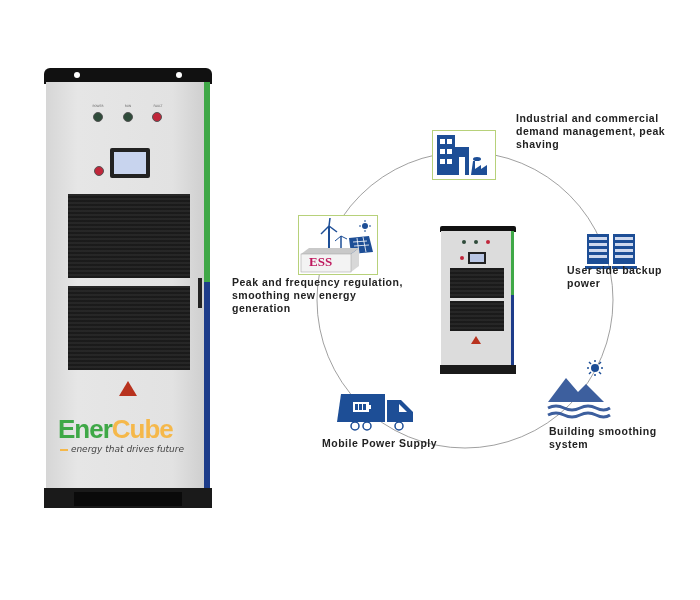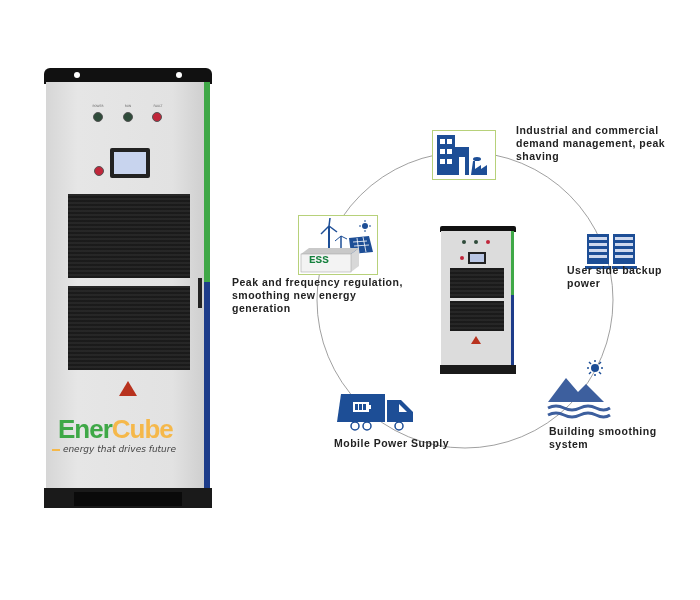--- a/index.html
+++ b/index.html
@@ -53,21 +53,21 @@
 
   <div class="abs grille" style="left:24px;top:126px;width:122px;height:84px"></div>
   <div class="abs grille" style="left:24px;top:218px;width:122px;height:84px"></div>
   <div class="abs handle"></div>
 
   <div class="abs warn" style="left:75px;top:313px"></div>
 
   <div class="abs logo" style="left:14px;top:346px">
     <span style="color:#3fa847">Ener</span><span style="color:#f5b84a">Cube</span>
   </div>
-  <div class="abs tag" style="left:8px;top:376px">
+  <div class="abs tag" style="left:16px;top:376px">
     <span style="display:inline-block;width:8px;height:2px;background:#f5b84a;vertical-align:middle"></span>
     <span>energy that drives future</span>
   </div>
 
   <div class="abs base"></div>
   <div class="abs base-in"></div>
 </div>
 
 <svg class="abs" style="left:0;top:0" width="700" height="600">
   <circle cx="465" cy="300" r="148" fill="none" stroke="#888" stroke-width="0.8"></circle>
@@ -100,40 +100,40 @@
       <rect x="14" y="18" width="5" height="5" fill="#fff"></rect>
     <rect x="7" y="28" width="5" height="5" fill="#fff"></rect>
       <rect x="14" y="28" width="5" height="5" fill="#fff"></rect>
     <rect x="22" y="18" width="14" height="26" fill="#1d4e96"></rect>
     <rect x="26" y="26" width="6" height="18" fill="#fff"></rect>
     <rect x="22" y="16" width="14" height="3" fill="#1d4e96"></rect>
     <path d="M38 44 L40 30 L42 30 L42 38 L48 34 L48 38 L54 34 L54 44 Z" fill="#1d4e96"></path>
     <ellipse cx="44" cy="28" rx="4" ry="2" fill="#1d4e96"></ellipse>
   </svg>
 </div>
-<div class="abs label" style="left:516px;top:124px;width:180px">Industrial and commercial demand management, peak shaving</div>
+<div class="abs label" style="left:516px;top:112px;width:180px">Industrial and commercial demand management, peak shaving</div>
 
 <div class="abs iconbox" style="left:298px;top:215px;width:78px;height:58px">
   <svg width="78" height="58">
     <line x1="30" y1="10" x2="30" y2="36" stroke="#1d4e96" stroke-width="2"></line>
     <line x1="30" y1="10" x2="22" y2="18" stroke="#1d4e96" stroke-width="1.5"></line>
     <line x1="30" y1="10" x2="38" y2="16" stroke="#1d4e96" stroke-width="1.5"></line>
     <line x1="30" y1="10" x2="31" y2="2" stroke="#1d4e96" stroke-width="1.5"></line>
     <line x1="42" y1="20" x2="42" y2="36" stroke="#1d4e96" stroke-width="1.5"></line>
     <line x1="42" y1="20" x2="36" y2="25" stroke="#1d4e96" stroke-width="1"></line>
     <line x1="42" y1="20" x2="48" y2="23" stroke="#1d4e96" stroke-width="1"></line>
     <path d="M50 22 L70 20 L74 36 L52 38 Z" fill="#1d4e96"></path>
     <path d="M54 26 L68 25 M55 30 L70 29 M58 22 L60 37 M64 21 L67 36" stroke="#fff" stroke-width="0.8"></path>
     <circle cx="66" cy="10" r="3" fill="#1d4e96"></circle>
     <path d="M66 4 V6 M66 14 V16 M60 10 H62 M70 10 H72" stroke="#1d4e96" stroke-width="1"></path>
     <path d="M2 38 L10 32 L60 32 L52 38 Z" fill="#c9c9c9"></path>
     <path d="M52 38 L60 32 L60 50 L52 56 Z" fill="#d8d8d8"></path>
     <rect x="2" y="38" width="50" height="18" fill="#f3f3f3" stroke="#aaa" stroke-width="0.6"></rect>
   </svg>
-  <div class="abs" style="left:10px;top:38px;font-family:Liberation Mono, monospace;font-weight:bold;font-size:11px;color:#15803d">ESS</div>
+  <div class="abs" style="left:10px;top:38px;font-family:Liberation Serif, serif;font-weight:bold;font-size:13px;color:#be185d">ESS</div>
 </div>
 <div class="abs label" style="left:232px;top:276px;width:180px">Peak and frequency  regulation, smoothing new energy generation</div>
 
 <svg class="abs" style="left:585px;top:232px" width="56" height="40">
   <g fill="#1d4e96">
     <rect x="2" y="2" width="22" height="30"></rect>
       <rect x="28" y="2" width="22" height="30"></rect>
     <rect x="0" y="34" width="25" height="3"></rect>
       <rect x="27" y="34" width="25" height="3"></rect>
   </g>
@@ -174,13 +174,13 @@
   <path d="M64 12 L64 20 L72 20 Z" fill="#fff"></path>
   <rect x="18" y="10" width="16" height="10" fill="#fff"></rect>
   <rect x="34" y="13" width="2" height="4" fill="#fff"></rect>
   <rect x="20" y="12" width="3" height="6" fill="#1d4e96"></rect>
     <rect x="24" y="12" width="3" height="6" fill="#1d4e96"></rect>
     <rect x="28" y="12" width="3" height="6" fill="#1d4e96"></rect>
   <circle cx="20" cy="34" r="4" fill="#fff" stroke="#1d4e96" stroke-width="1.5"></circle>
   <circle cx="32" cy="34" r="4" fill="#fff" stroke="#1d4e96" stroke-width="1.5"></circle>
   <circle cx="64" cy="34" r="4" fill="#fff" stroke="#1d4e96" stroke-width="1.5"></circle>
 </svg>
-<div class="abs label" style="left:334px;top:437px;width:140px">Mobile Power Supply</div>
+<div class="abs label" style="left:322px;top:437px;width:140px">Mobile Power Supply</div>
 
 </body></html>

